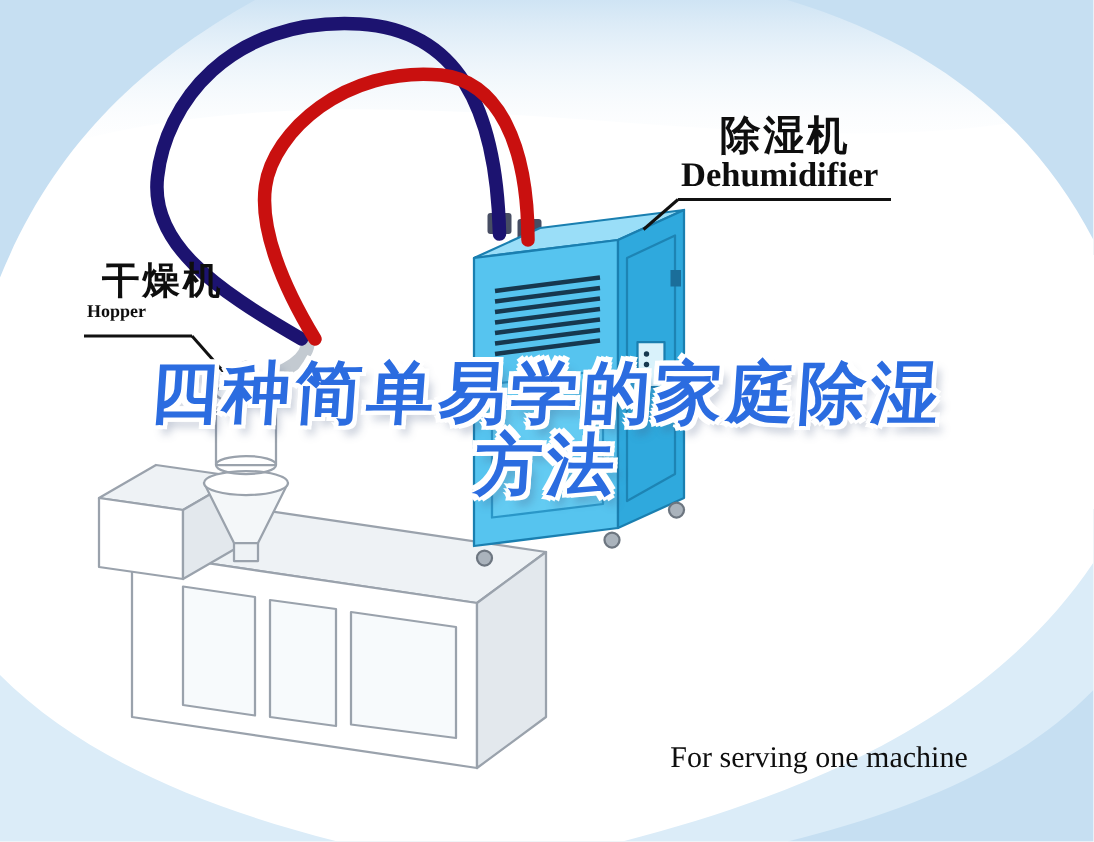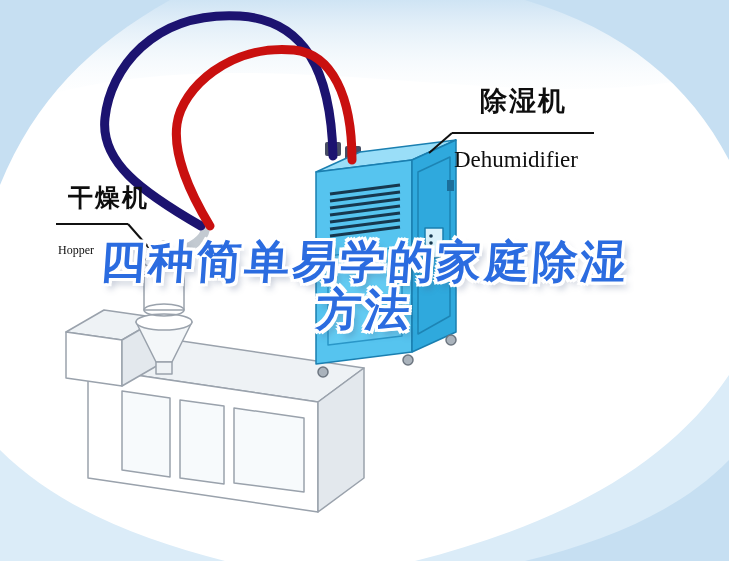--- a/index.html
+++ b/index.html
@@ -5,22 +5,22 @@
   html,body{margin:0;padding:0;background:#e8eef4;}
   .poster{
     position:relative;
     width:729px;height:561px;
     overflow:hidden;
     background:#ffffff;
     font-family:"DejaVu Sans","Liberation Sans",sans-serif;
   }
   .art{position:absolute;left:0;top:0;width:729px;height:561px;}
   .label{position:absolute;color:#0e0e0e;white-space:nowrap;}
-  .label.cn{font-weight:700;letter-spacing:2px;margin-top:11px;}
-  .label.en{font-family:"Liberation Serif","DejaVu Serif",serif;font-weight:400;margin-top:43px;}
+  .label.cn{font-weight:700;letter-spacing:2px;}
+  .label.en{font-family:"Liberation Serif","DejaVu Serif",serif;font-weight:700;}
   .dehum-cn{left:480px;top:72px;font-size:27px;}
   .dehum-en{left:454px;top:104px;font-size:23px;}
   .hopper-cn{left:68px;top:170px;font-size:25px;}
   .hopper-en{left:58px;top:200px;font-size:12px;}
   .title-line{
     position:absolute;left:0;width:729px;text-align:center;
     font-size:45px;font-weight:800;letter-spacing:3px;
     color:#2b6ce0;
     transform:skewX(-4deg);
     text-shadow:
@@ -124,14 +124,15 @@
 
   <div class="label cn dehum-cn">除湿机</div>
   <div class="label en dehum-en">Dehumidifier</div>
 
   <div class="label cn hopper-cn">干燥机</div>
   <div class="label en hopper-en">Hopper</div>
 
   <div class="title-line title-1">四种简单易学的家庭除湿</div>
   <div class="title-line title-2">方法</div>
 
+  <div class="caption caption-en">For serving one machine</div>
 
 </div>
 
 </body></html>

